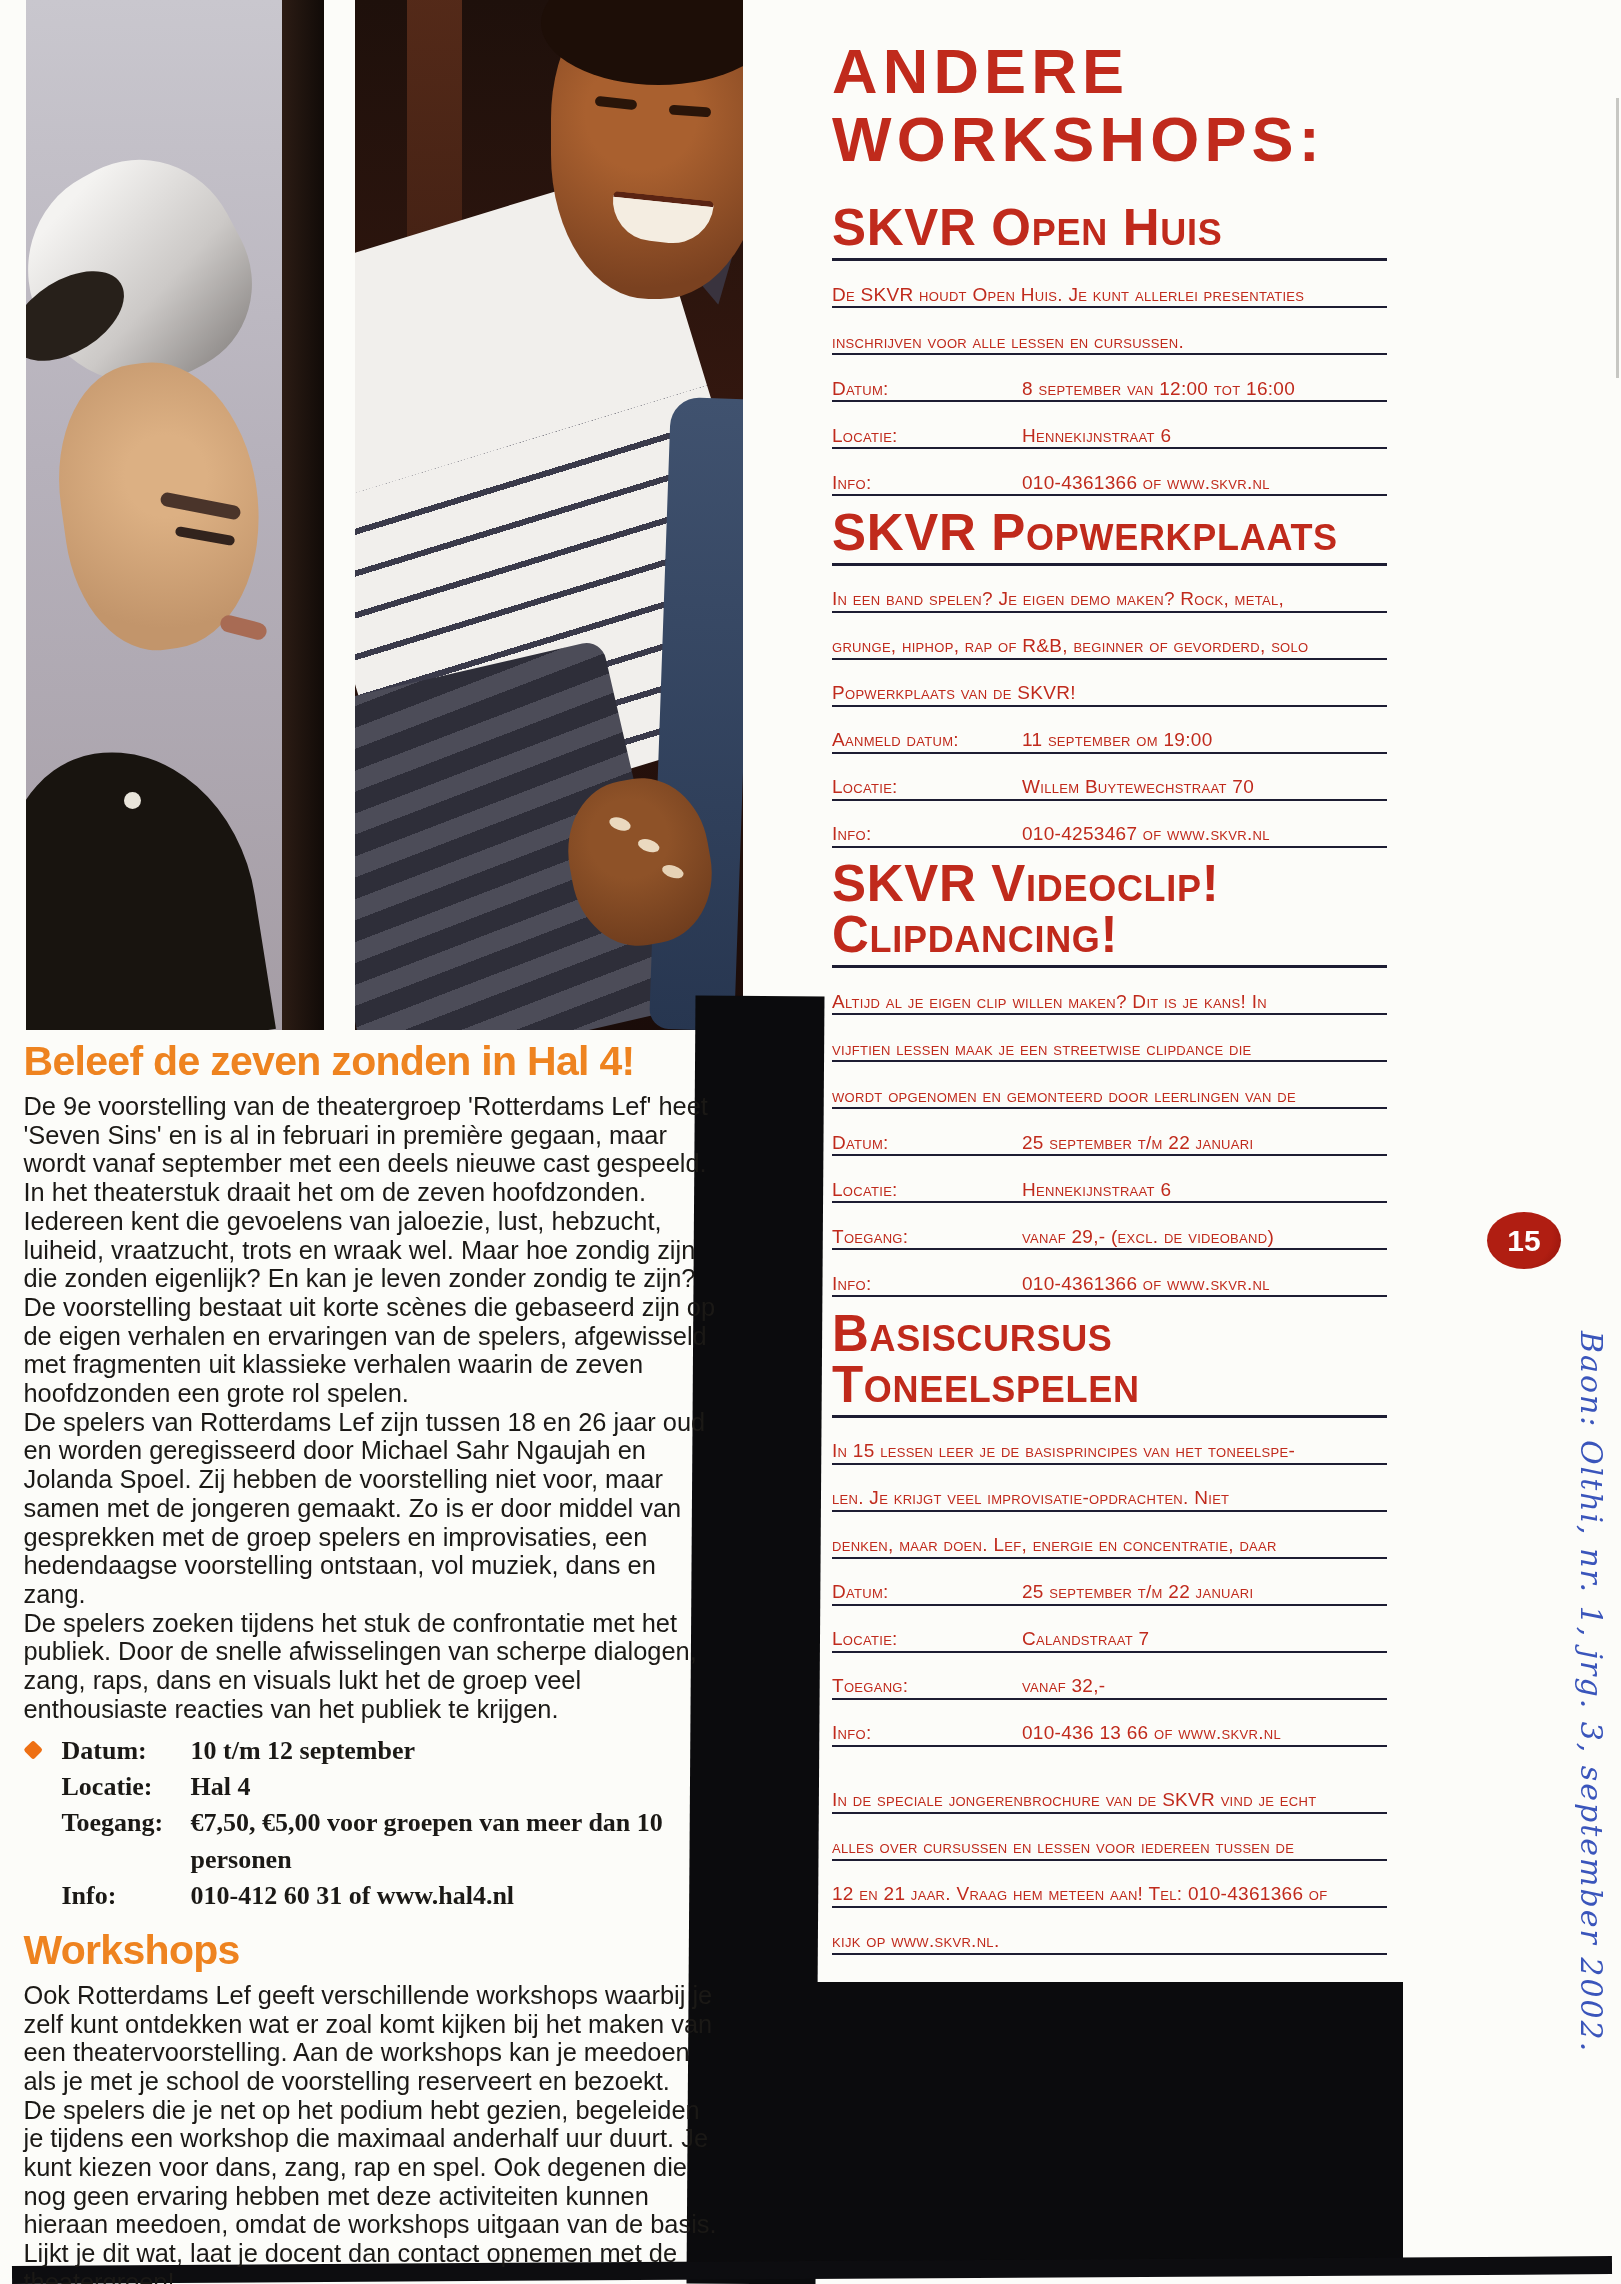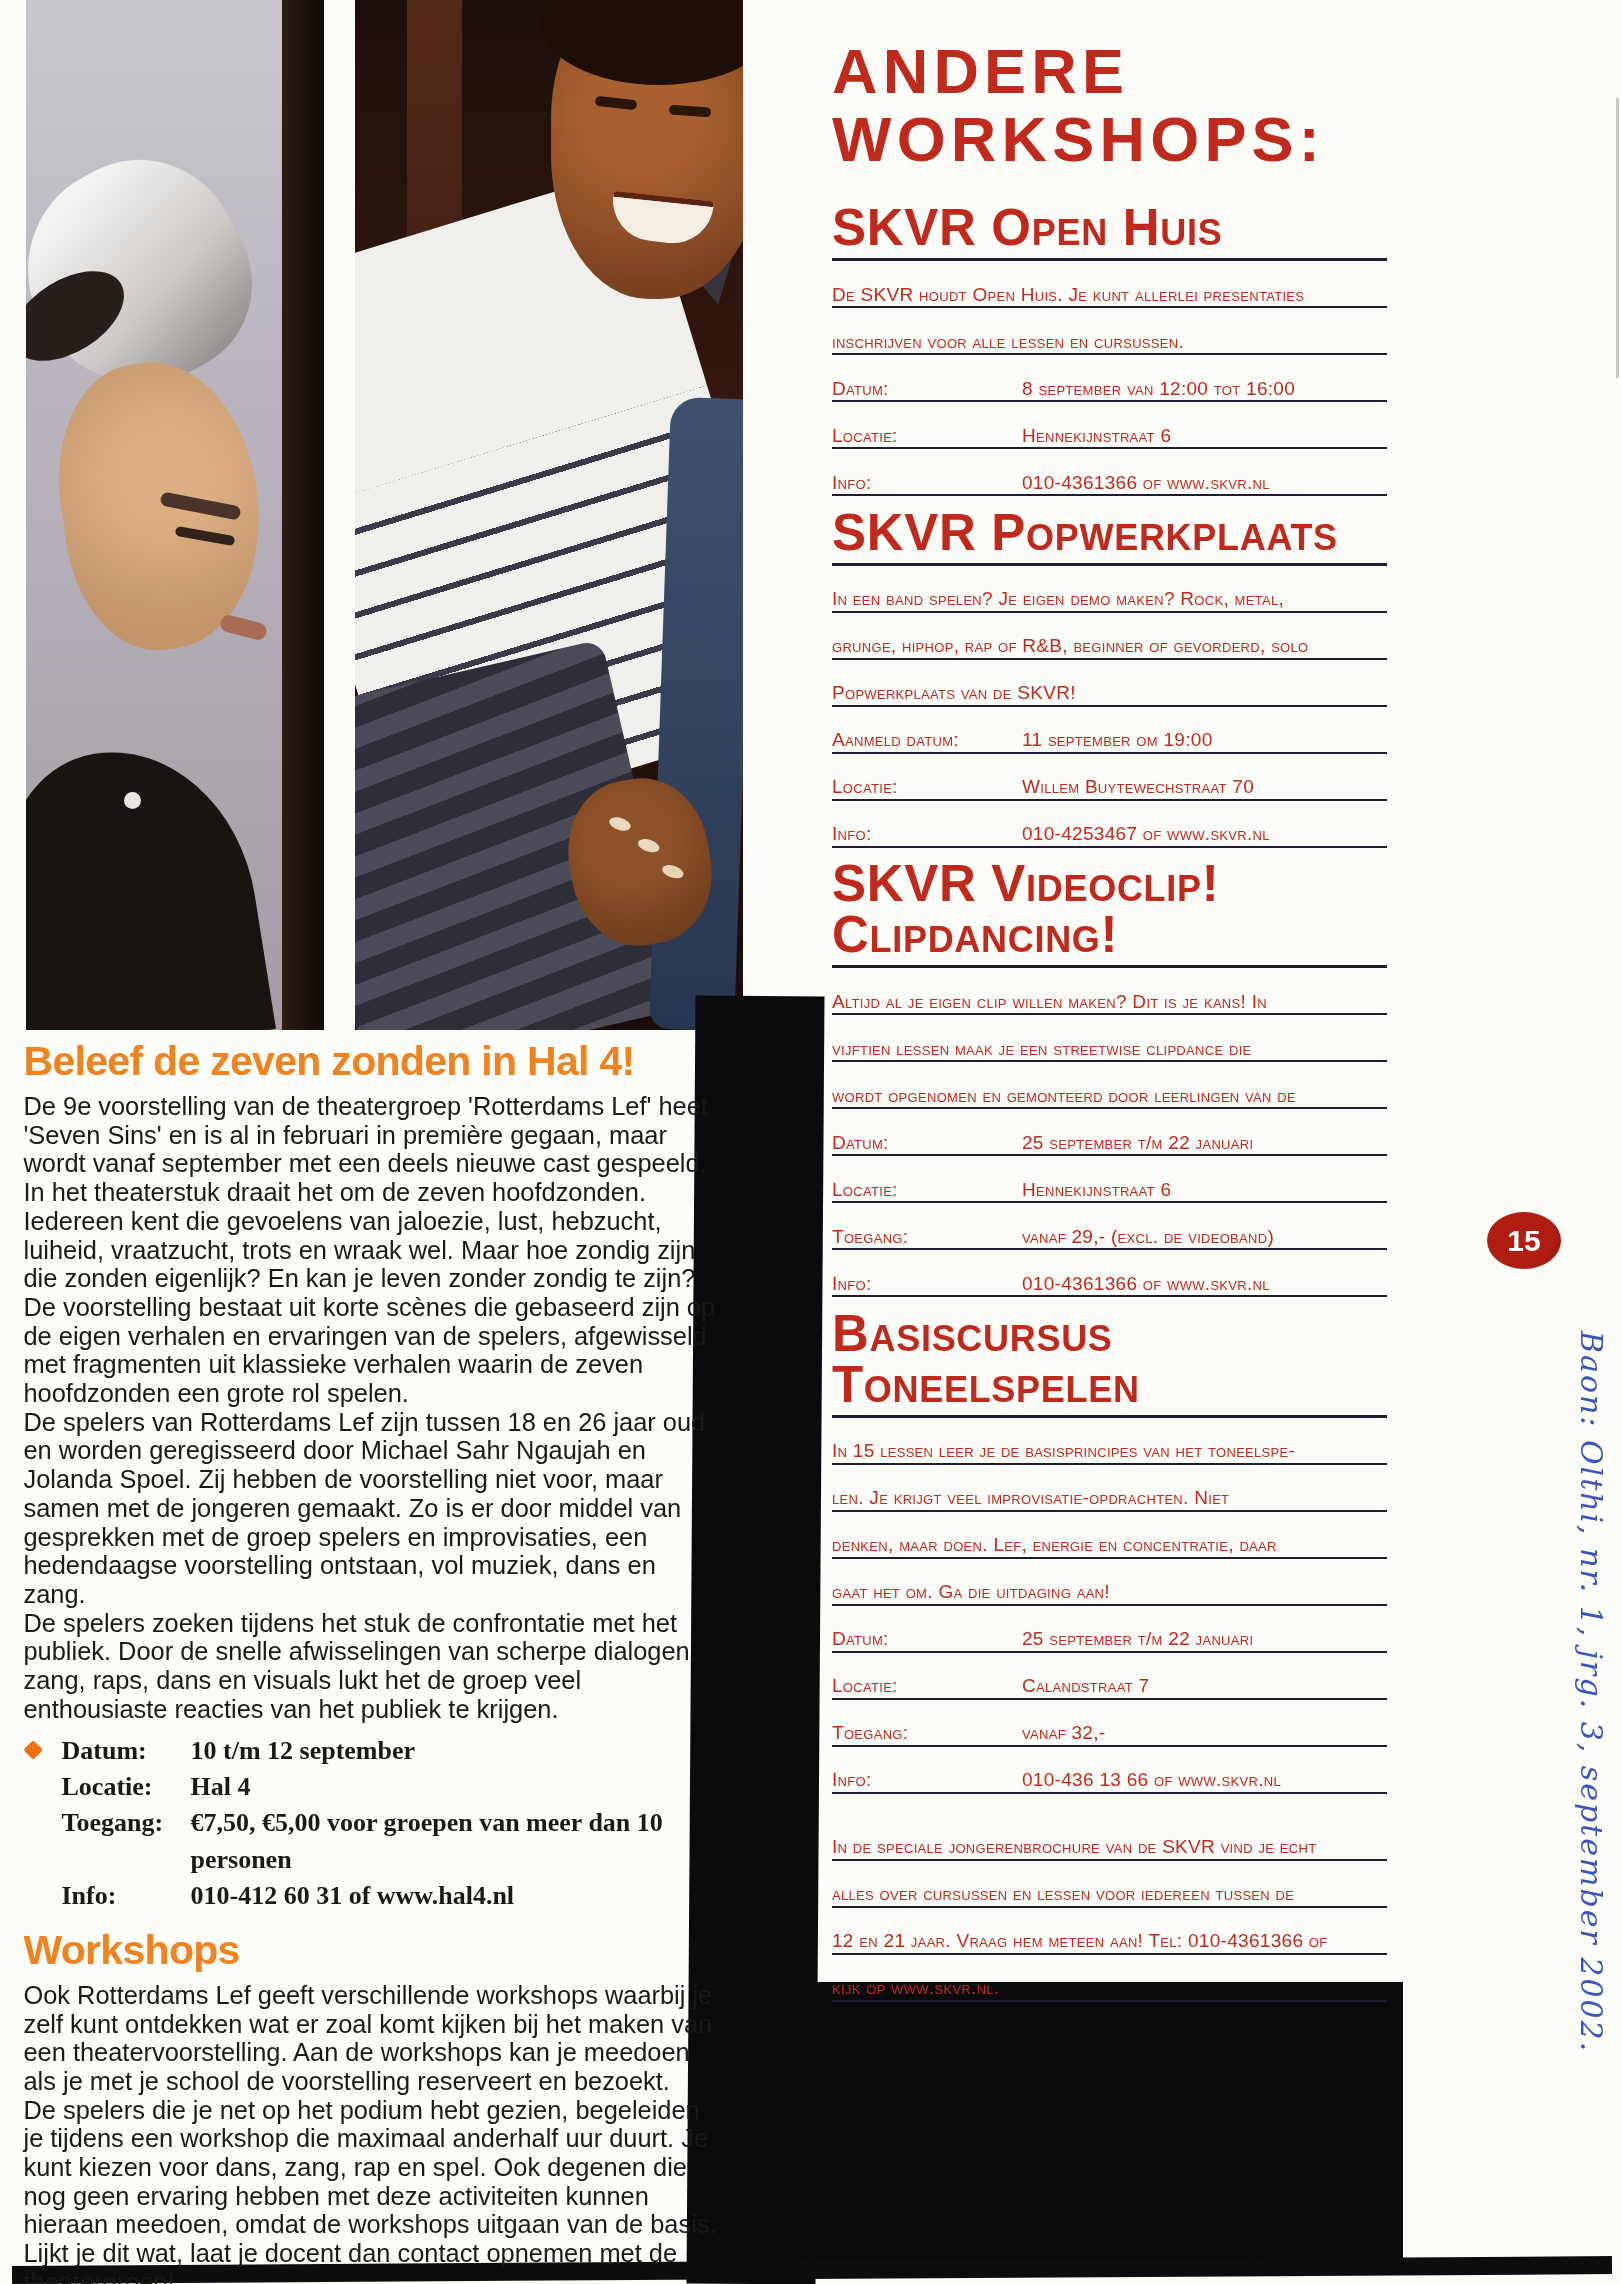--- a/index.html
+++ b/index.html
@@ -249,23 +249,20 @@
           <div class="rrow">
             <span class="rval">In 15 lessen leer je de basisprincipes van het toneelspe-</span>
           </div>
           <div class="rrow">
             <span class="rval">len. Je krijgt veel improvisatie-opdrachten. Niet</span>
           </div>
           <div class="rrow">
             <span class="rval">denken, maar doen. Lef, energie en concentratie, daar</span>
           </div>
           <div class="rrow">
-            <span class="rval">gaat het om. Ga die uitdaging aan!</span>
-          </div>
-          <div class="rrow">
             <span class="rlbl">Datum:</span>
             <span class="rval">25 september t/m 22 januari</span>
           </div>
           <div class="rrow">
             <span class="rlbl">Locatie:</span>
             <span class="rval">Calandstraat 7</span>
           </div>
           <div class="rrow">
             <span class="rlbl">Toegang:</span>
             <span class="rval">vanaf 32,-</span>

